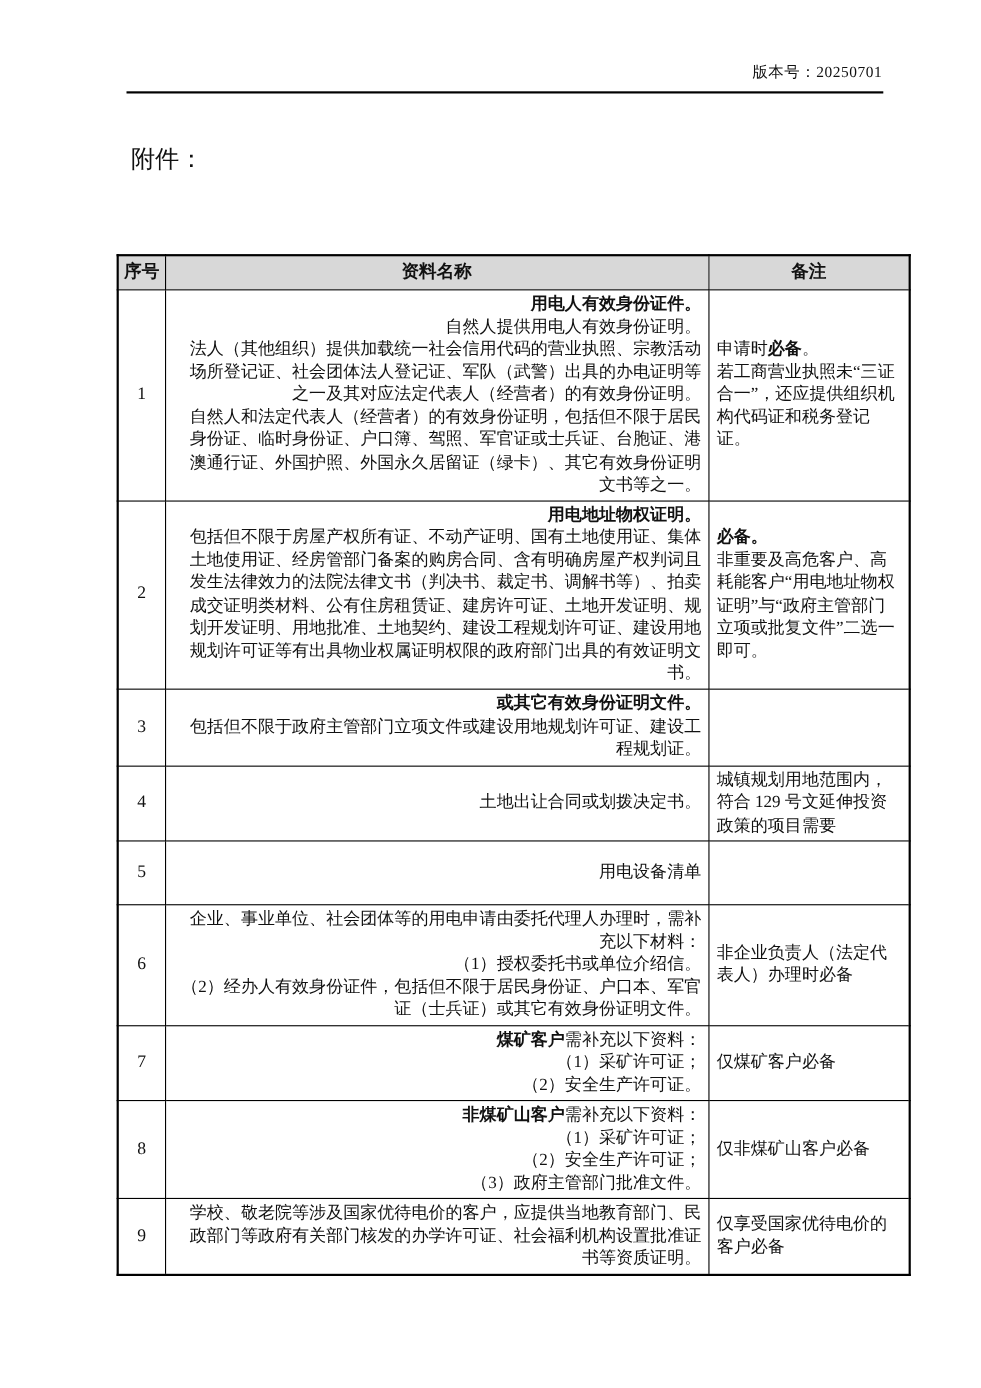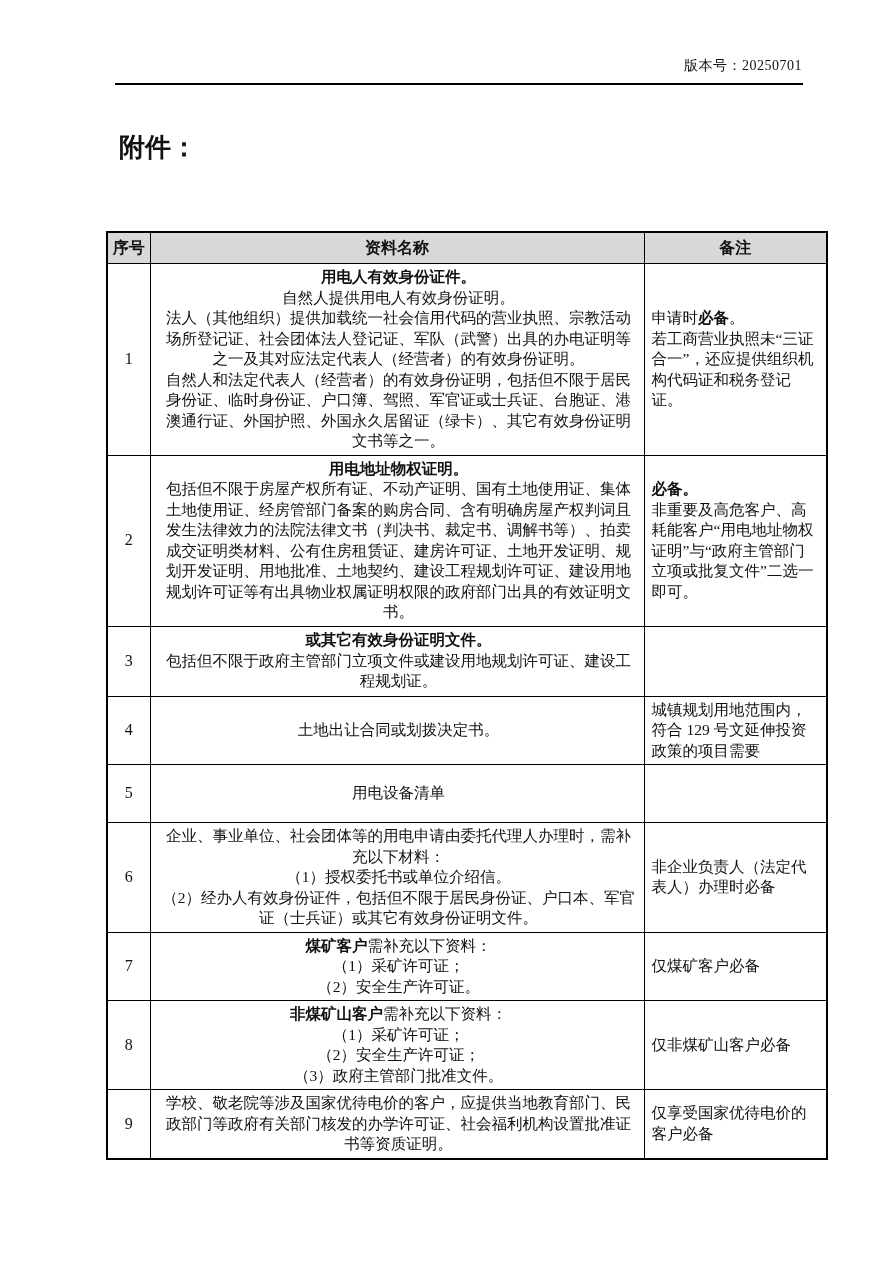--- a/index.html
+++ b/index.html
@@ -34,22 +34,22 @@
     top: 83px;
     left: 99px;
     width: 688px;
     height: 2px;
     background: #000000;
   }
   .attachment {
     position: absolute;
     top: 130px;
     left: 103px;
-    font-size: 26px;
-    font-weight: bold;
+    font-size: 22px;
+    font-weight: normal;
     font-family: "Liberation Sans", "DejaVu Sans", sans-serif;
   }
   .title {
     position: absolute;
     top: 167px;
     left: 90px;
     width: 720px;
     margin: 0;
     text-align: center;
     font-size: 28px;
@@ -85,21 +85,21 @@
     text-align: center;
     font-family: "Liberation Sans", "DejaVu Sans", sans-serif;
   }
   td.no {
     text-align: center;
     font-size: 16px;
     padding: 0;
   }
   td.name {
     padding: 3px 6px 3px 9px;
-    text-align: center;
+    text-align: right;
   }
   td.remark {
     padding: 3px 7px;
     text-align: left;
   }
   .blk { display: block; }
   .pre { white-space: pre-line; }
   b, .blk {
     font-family: "Liberation Sans", "DejaVu Sans", sans-serif;
     font-weight: bold;

